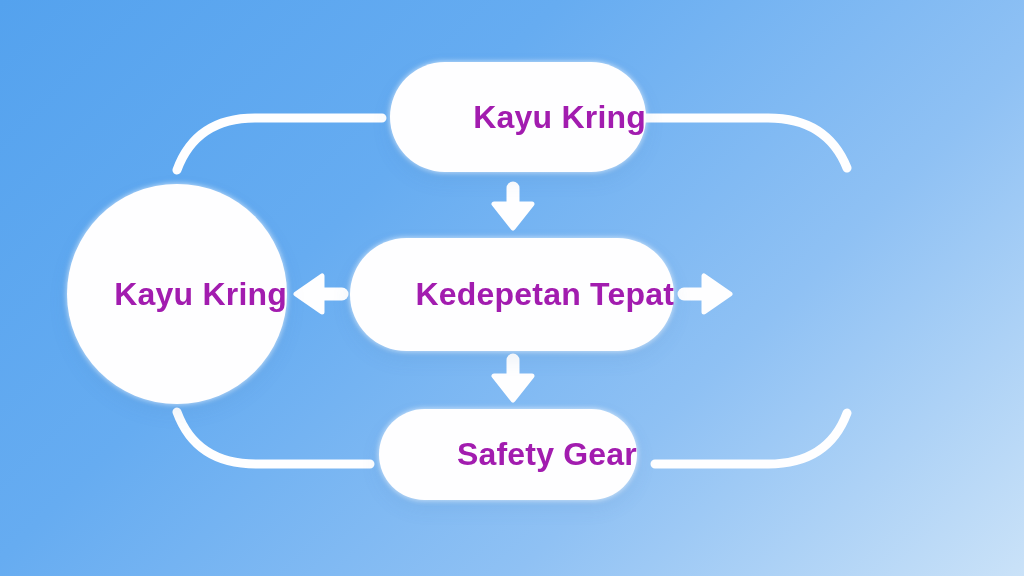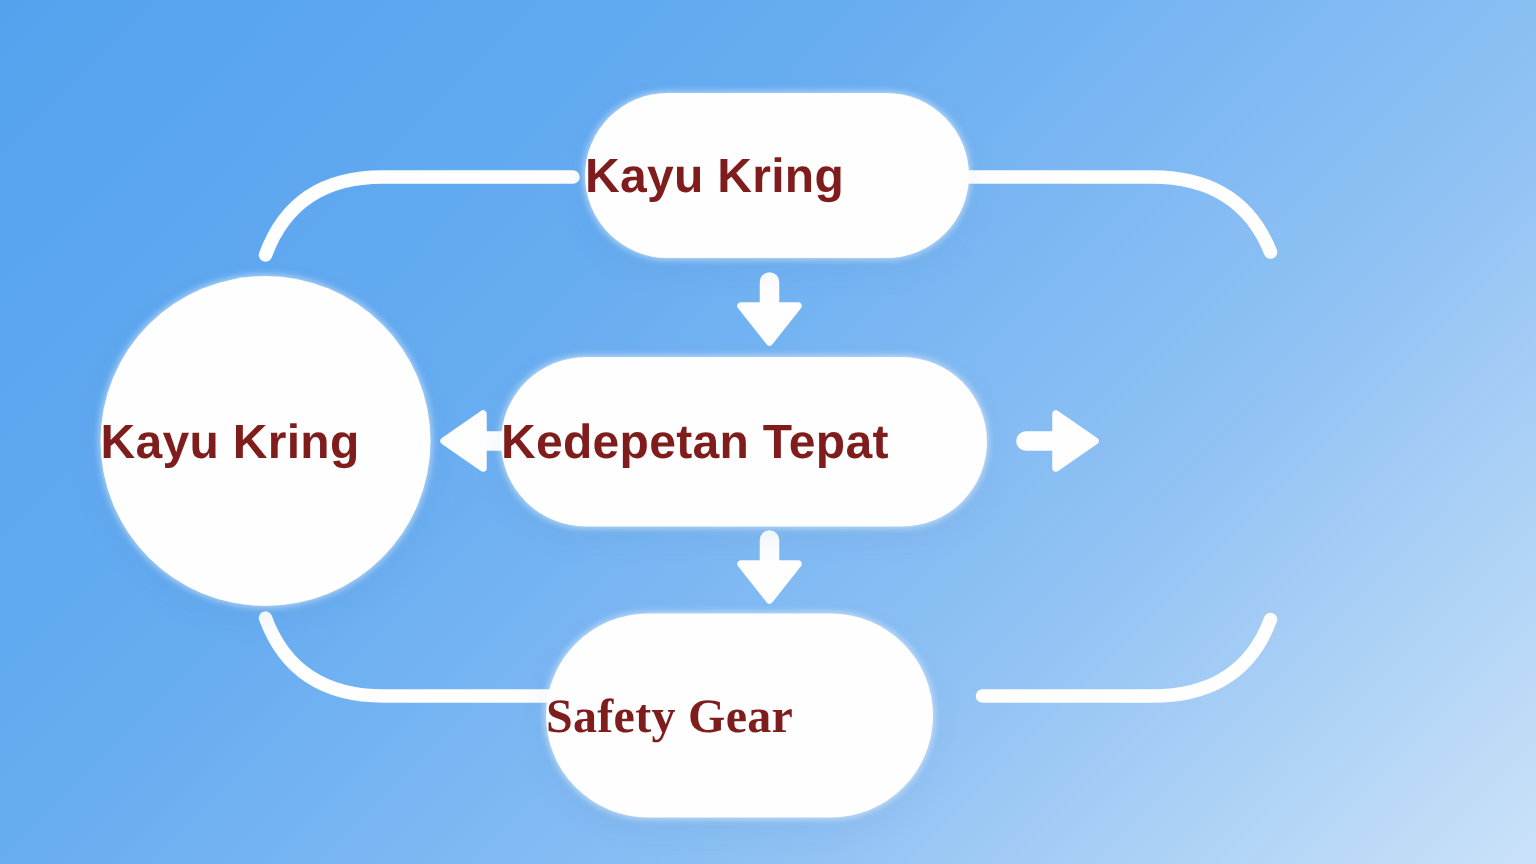--- a/index.html
+++ b/index.html
@@ -18,35 +18,35 @@
     left: 0; top: 0;
     width: 1024px; height: 576px;
     pointer-events: none;
   }
 
   .node {
     position: absolute;
     background: #FEFEFF;
     display: flex;
     align-items: center;
-    justify-content: flex-start;
+    justify-content: flex-end;
     text-align: center;
-    color: #7f1d1d;
+    color: #a21caf;
     font-weight: bold;
     font-size: 32px;
     letter-spacing: 0.2px;
     box-shadow: 0 0 5px 1px rgba(255,255,255,0.55), 0 8px 20px rgba(70,120,180,0.10);
   }
 
   .pill   { border-radius: 999px; }
   .circle { border-radius: 50%; }
 
   .node-top    { left: 390px; top:  62px; width: 256px; height: 110px; }
-  .node-center { left: 334px; top: 238px; width: 324px; height: 113px; }
-  .node-bottom { left: 364px; top: 409px; width: 258px; height: 136px; font-family: Liberation Serif, serif; }
+  .node-center { left: 350px; top: 238px; width: 324px; height: 113px; }
+  .node-bottom { left: 379px; top: 409px; width: 258px; height: 91px; }
   .node-left   { left:  67px; top: 184px; width: 220px; height: 220px; }
   .node-right  { left: 738px; top: 185px; width: 220px; height: 220px; }
 </style>
 </head>
 <body>
 
 <div class="stage">
 
   <svg class="wires" viewBox="0 0 1024 576">
     <g stroke="#FEFEFF" stroke-width="9" fill="none" stroke-linecap="round">

